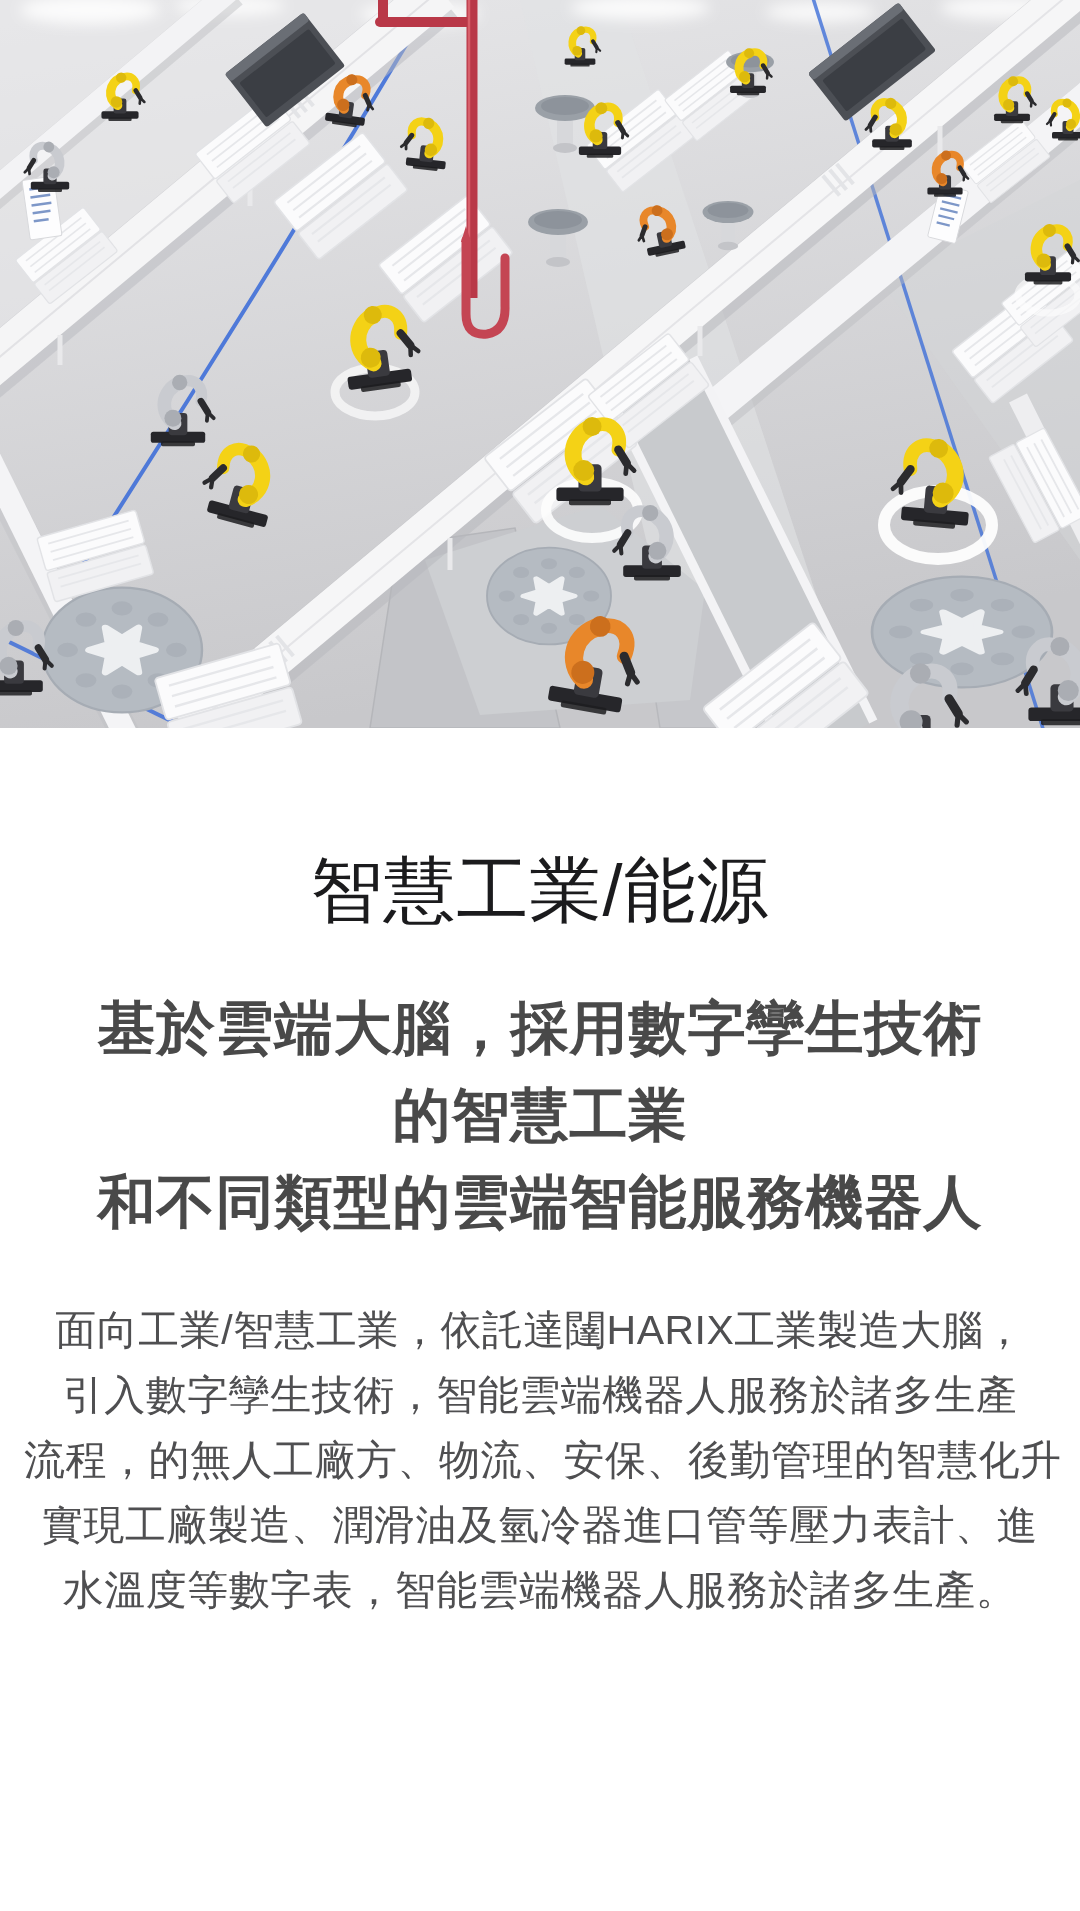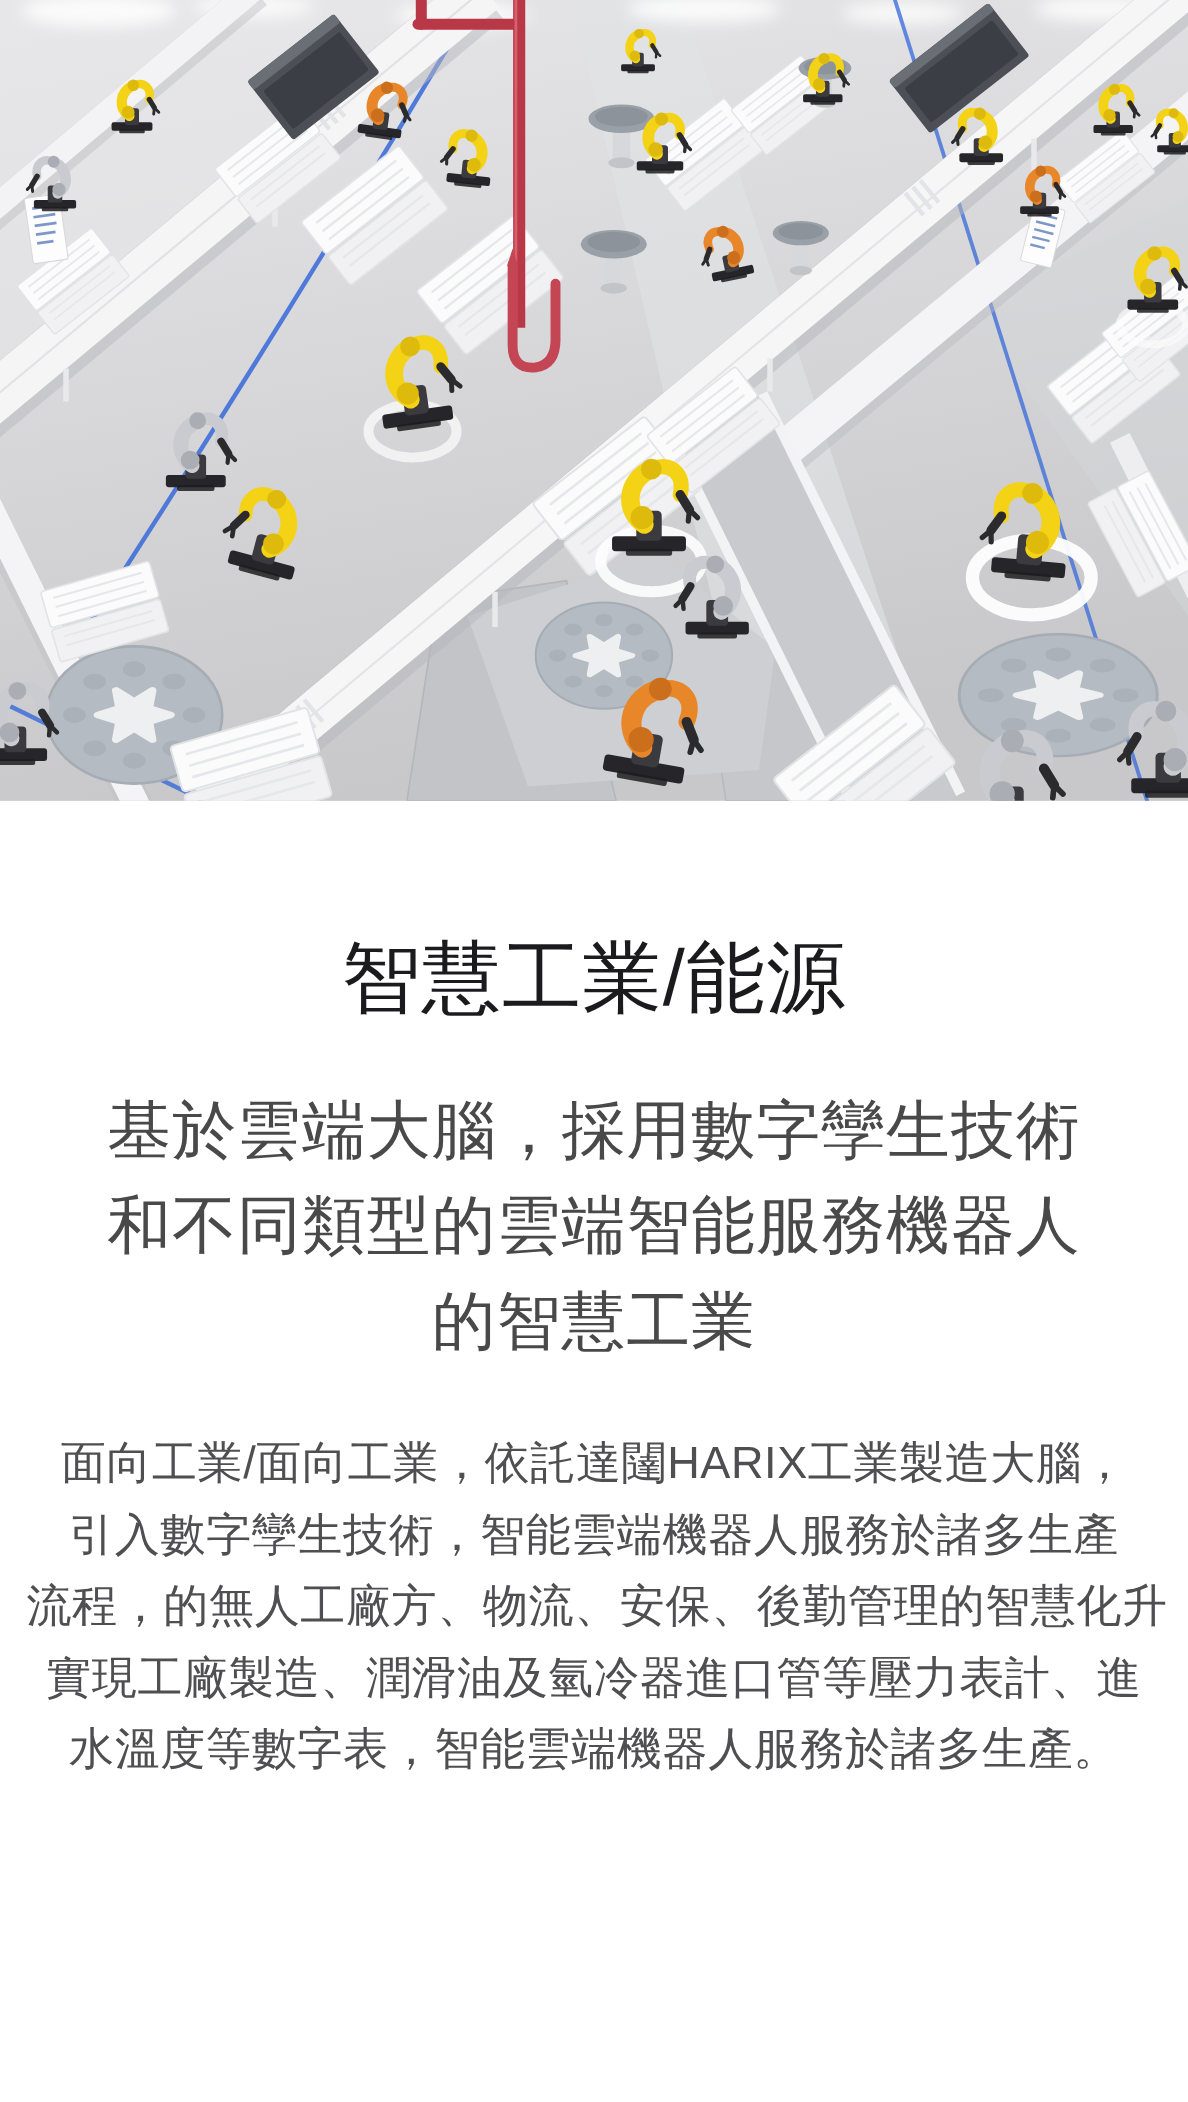--- a/index.html
+++ b/index.html
@@ -11,21 +11,21 @@
   .hero{width:1080px;height:728px;background:#d6d6d8;overflow:hidden;}
   .hero svg{display:block;}
   .content{padding:0 24px;text-align:center;}
   .title{
     margin-top:116px;
     font-size:72px;font-weight:400;line-height:1.28;
     letter-spacing:1px;color:var(--text-title,#1b1b1d);
   }
   .subtitle{margin-top:30px;}
   .subtitle div{
-    font-size:58px;font-weight:400;line-height:87px;
+    font-size:58px;font-weight:700;line-height:87px;
     color:var(--text-subtitle,#494949);letter-spacing:1px;text-align:center;
   }
   .body-text{margin-top:53px;}
   .body-text div{
     font-size:41px;font-weight:400;line-height:65px;
     color:var(--text-body,#4f4f51);letter-spacing:0.5px;white-space:nowrap;
   }
   
   .robotY{--arm:var(--robot-yellow,#f4d216);--armd:#ddba0c;}
   .robotO{--arm:var(--robot-orange,#e8872a);--armd:#cc6f1d;}
@@ -261,24 +261,24 @@
     <use href="#robot" class="robotS" transform="translate(1062 678) scale(-1.05 1.05)"></use>
   </g>
 </svg>
 </div>
 
 <div class="content">
   <h1 class="title">智慧工業/能源</h1>
 
   <div class="subtitle">
     <div>基於雲端大腦，採用數字孿生技術</div>
+    <div>的智慧工業</div>
     <div>和不同類型的雲端智能服務機器人</div>
-    <div>的智慧工業</div>
   </div>
 
   <div class="body-text">
-    <div>面向工業/面向工業，依託達闥HARIX工業製造大腦，</div>
+    <div>面向工業/智慧工業，依託達闥HARIX工業製造大腦，</div>
     <div>引入數字孿生技術，智能雲端機器人服務於諸多生產</div>
     <div>流程，的無人工廠方、物流、安保、後勤管理的智慧化升</div>
     <div>實現工廠製造、潤滑油及氫冷器進口管等壓力表計、進</div>
     <div>水溫度等數字表，智能雲端機器人服務於諸多生產。</div>
   </div>
 </div>
 
 </body></html>

